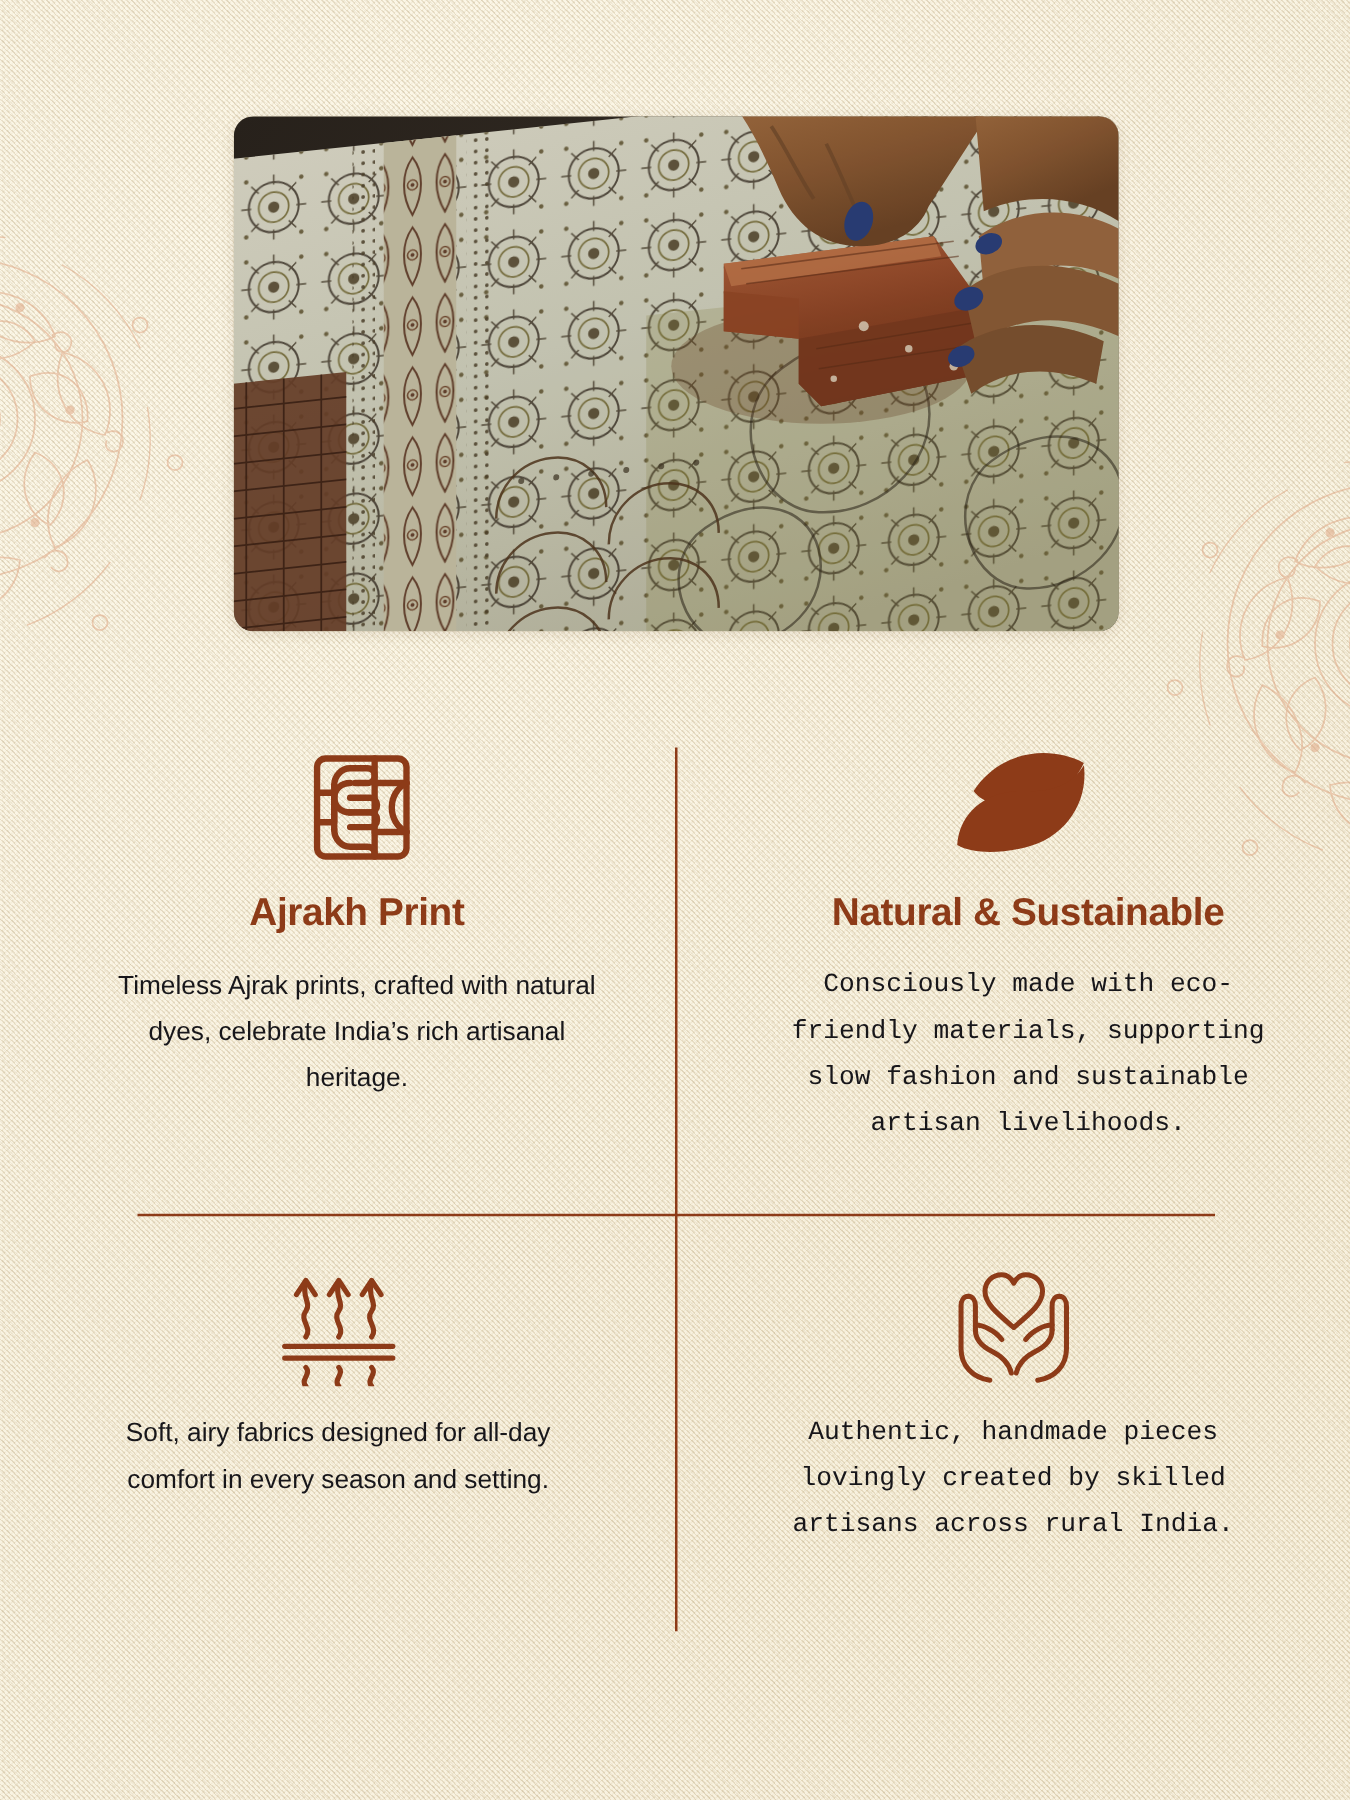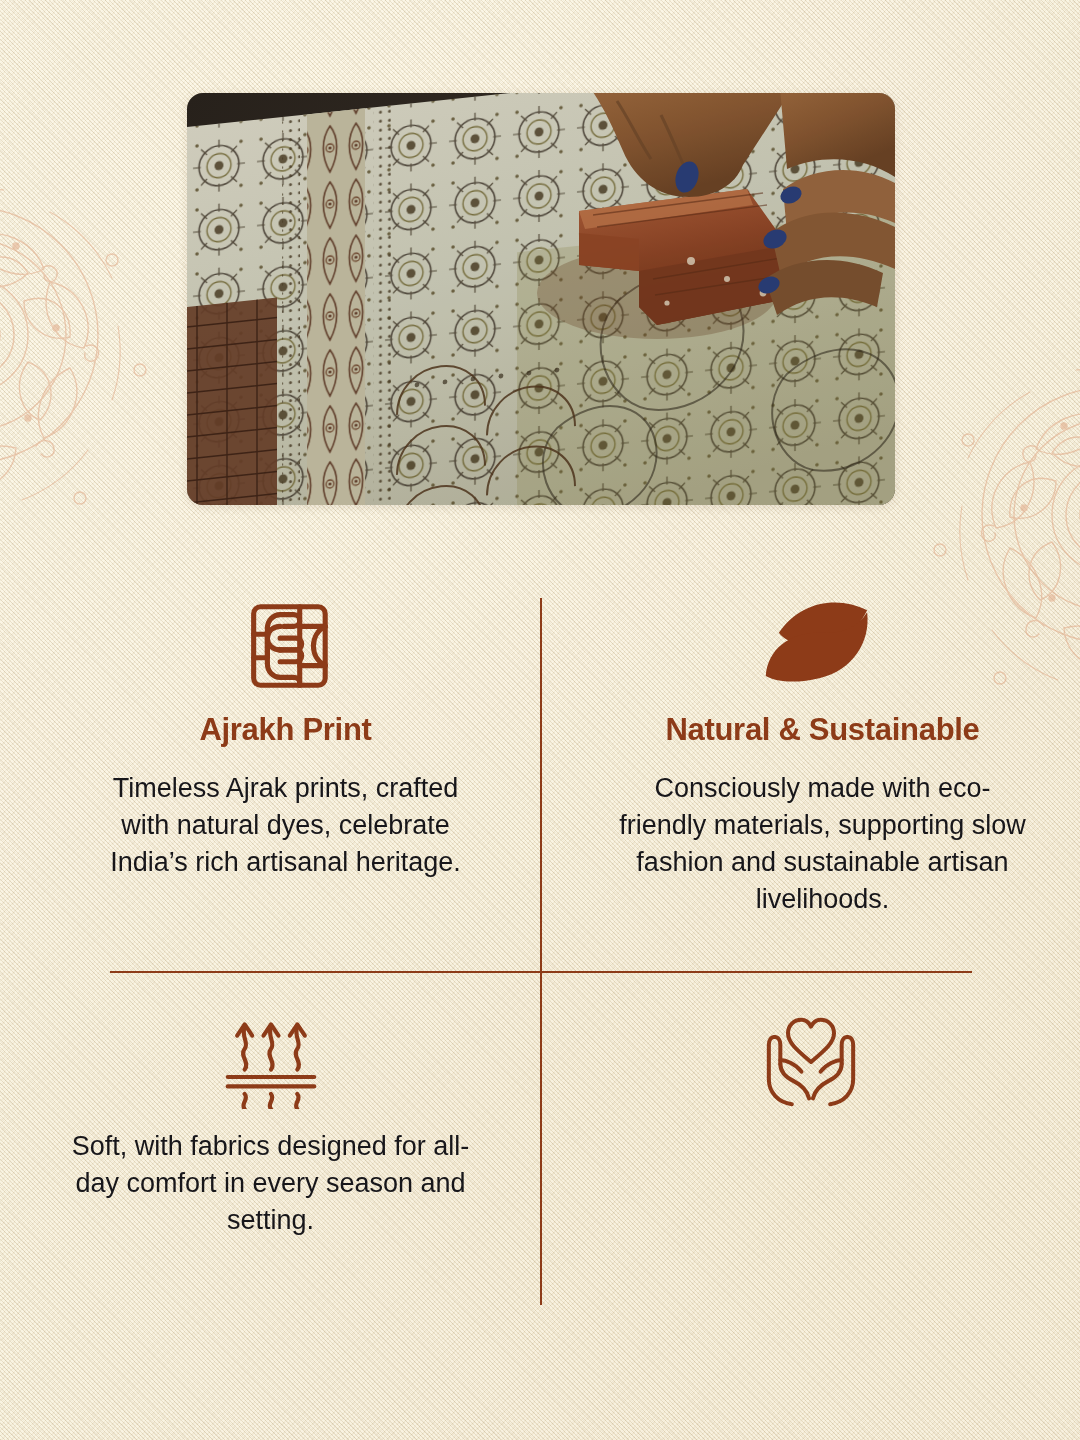--- a/index.html
+++ b/index.html
@@ -84,28 +84,28 @@
   .feat-title{
     font-size:31px;
     font-weight:bold;
     color:#8d3b18;
     letter-spacing:-.3px;
     margin-bottom:22px;
     text-align:center;
     white-space:nowrap;
   }
   .feat-desc{
-    font-size:27px;
+    font-size:21px;
     line-height:37px;
     color:#17161a;
     text-align:center;
     max-width:400px;
   }
   .cell-tr .feat-desc,
-  .cell-br .feat-desc{ max-width:410px; }
+  .cell-br .feat-desc{ max-width:410px;font-family:Liberation Mono, monospace; }
 
   
   .divider{ position:absolute; z-index:5; background:#8d3b18; }
   .divider-v{ left:540px; top:598px; width:2px; height:707px; }
   .divider-h{ left:110px; top:971px; width:862px; height:2px; }
 </style>
 </head>
 <body>
 
 <div class="bg-texture"></div>
@@ -424,21 +424,21 @@
 
           <path d="M4 66 H96"></path>
           <path d="M4 76 H96"></path>
 
           <path d="M22 84 C27 90 17 94 22 100"></path>
           <path d="M50 84 C55 90 45 94 50 100"></path>
           <path d="M78 84 C83 90 73 94 78 100"></path>
         </g>
       </svg>
     </div>
-    <div class="feat-desc">Soft, with fabrics designed for all-day comfort in every season and setting.</div>
+    <div class="feat-desc">Soft, airy fabrics designed for all-day comfort in every season and setting.</div>
   </div>
 
   <div class="cell cell-br">
     <div class="feat-icon">
       <svg width="96" height="92" viewBox="0 0 100 96" xmlns="http://www.w3.org/2000/svg">
         <g fill="none" stroke="#8d3b18" stroke-width="4.2" stroke-linecap="round" stroke-linejoin="round">
 
           <path d="M50 48 C36 36 26 28 26 18 C26 10 32 4 40 4 C45 4 48 7 50 11 C52 7 55 4 60 4 C68 4 74 10 74 18 C74 28 64 36 50 48 Z"></path>
 
           <path d="M12 22 C8 22 6 26 6 30 L6 66 C6 80 16 90 30 92"></path>
@@ -446,15 +446,16 @@
           <path d="M18 50 C18 58 24 64 32 68 C40 72 46 78 48 86"></path>
           <path d="M18 46 C24 46 34 50 40 58"></path>
 
           <path d="M88 22 C92 22 94 26 94 30 L94 66 C94 80 84 90 70 92"></path>
           <path d="M88 22 C84 22 82 26 82 30 L82 50"></path>
           <path d="M82 50 C82 58 76 64 68 68 C60 72 54 78 52 86"></path>
           <path d="M82 46 C76 46 66 50 60 58"></path>
         </g>
       </svg>
     </div>
+    <div class="feat-desc">Authentic, handmade pieces lovingly created by skilled artisans across rural India.</div>
   </div>
 
 </div>
 
 </body></html>

